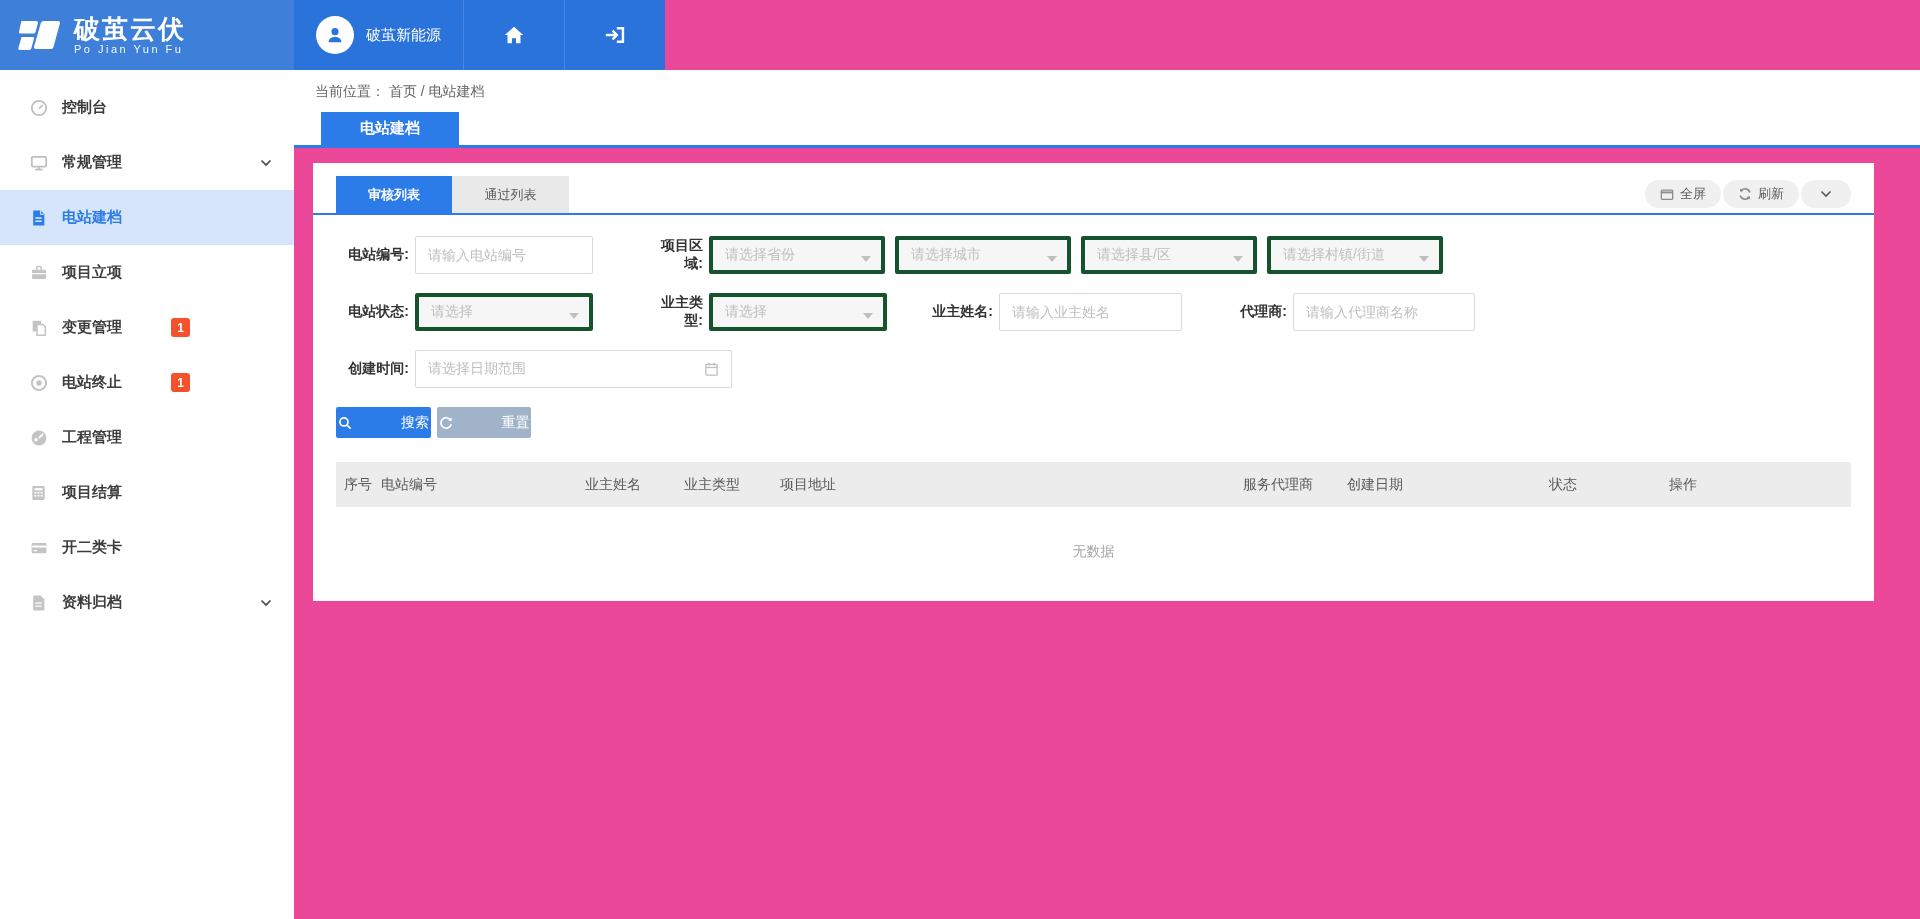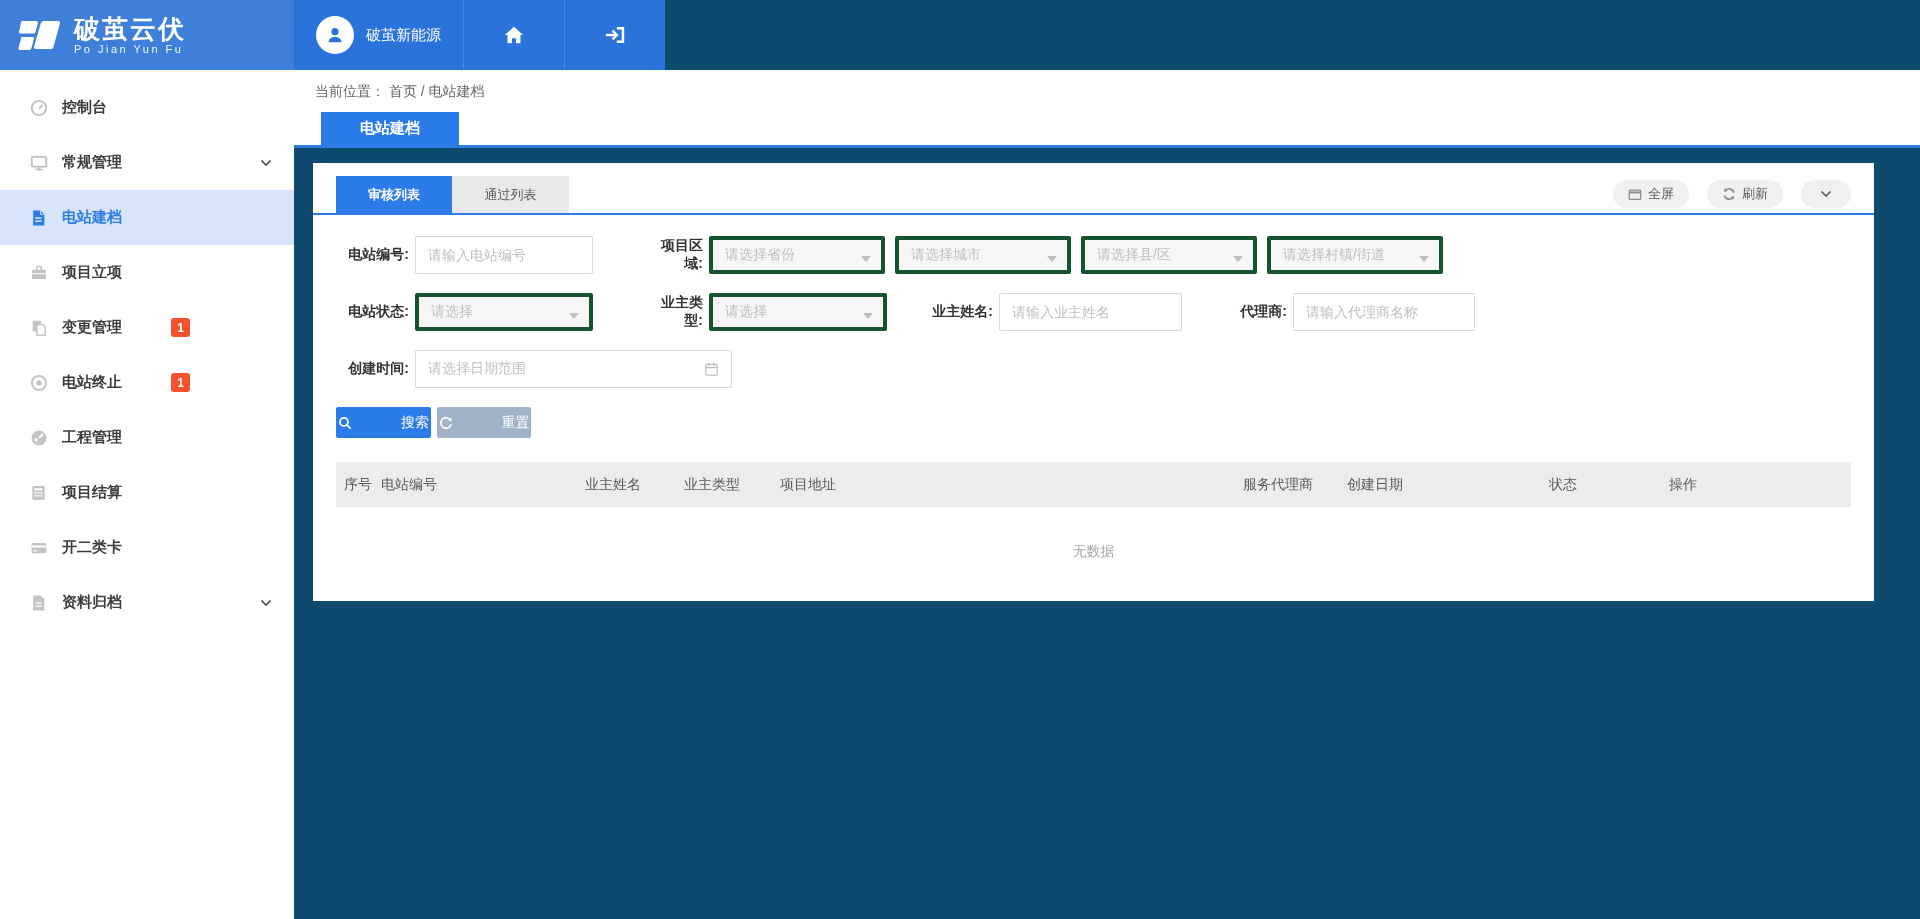--- a/index.html
+++ b/index.html
@@ -1,18 +1,18 @@
 <!DOCTYPE html>
 <html><head>
 <meta charset="utf-8">
 <style>
   * { margin:0; padding:0; box-sizing:border-box; }
   html,body { width:1920px; height:919px; overflow:hidden;
     font-family:"Liberation Sans","DejaVu Sans",sans-serif; }
-  .app { width:1920px; height:919px; display:flex; flex-direction:column; background:#0c4a6e; }
+  .app { width:1920px; height:919px; display:flex; flex-direction:column; background:#ec4899; }
 
   
   .topbar { height:70px; display:flex; flex-shrink:0; color:#fff; }
   .logo-block { width:294px; background:#3d7fd9; display:flex; align-items:center; padding-left:18px; }
   .logo-mark { width:44px; height:40px; margin-right:12px; }
   .logo-text .cn { font-size:26px; font-weight:700; letter-spacing:2px; line-height:28px; }
   .logo-text .en { font-size:11px; letter-spacing:2.5px; opacity:.95; }
   .user-zone { background:#2a73db; display:flex; align-items:stretch; }
   .user-block { display:flex; align-items:center; padding:0 22px; cursor:pointer; }
   .avatar { width:38px; height:38px; border-radius:50%; background:#fff; display:flex; align-items:center; justify-content:center; margin-right:12px; }
@@ -41,21 +41,21 @@
   .crumb { font-size:14px; color:#666; }
   .page-tab { position:absolute; left:27px; bottom:0; width:138px; height:33px; background:#2b7ce9; color:#fff;
     font-size:15px; font-weight:700; display:flex; align-items:center; justify-content:center; }
 
   
   .card { background:#fff; margin:15px 46px 0 19px; min-height:425px; padding-bottom:40px; }
   .card-head { display:flex; align-items:flex-start; padding:13px 23px 0 23px; border-bottom:2px solid #2b7ce9; }
   .tab { height:37px; display:flex; align-items:center; justify-content:center; font-size:13px; cursor:pointer; }
   .tab.t-active { width:116px; background:#2b7ce9; color:#fff; font-weight:700; }
   .tab.t-plain { width:117px; background:#e9e9e9; color:#595959; }
-  .head-tools { margin-left:auto; display:flex; gap:18px; margin-top:4px; }
+  .head-tools { margin-left:auto; display:flex; gap:2px; margin-top:4px; }
   .pill { height:28px; border:none; background:#f0f0f0; border-radius:14px; display:flex; align-items:center;
     padding:0 15px; font-size:13px; color:#595959; cursor:pointer; font-family:inherit; }
   .pill svg { margin-right:6px; }
   .pill.sq { width:50px; justify-content:center; }
   .pill.sq svg { margin-right:0; }
 
   .filters { padding:21px 28px 0 23px; }
   .f-row { display:flex; align-items:center; height:38px; margin-bottom:19px; }
   .f-lbl { font-size:14px; font-weight:600; color:#333; text-align:right; margin-right:6px; flex-shrink:0; }
   .w73{width:73px;} .w60{width:60px;} .w76{width:76px;} .w57{width:57px;}

